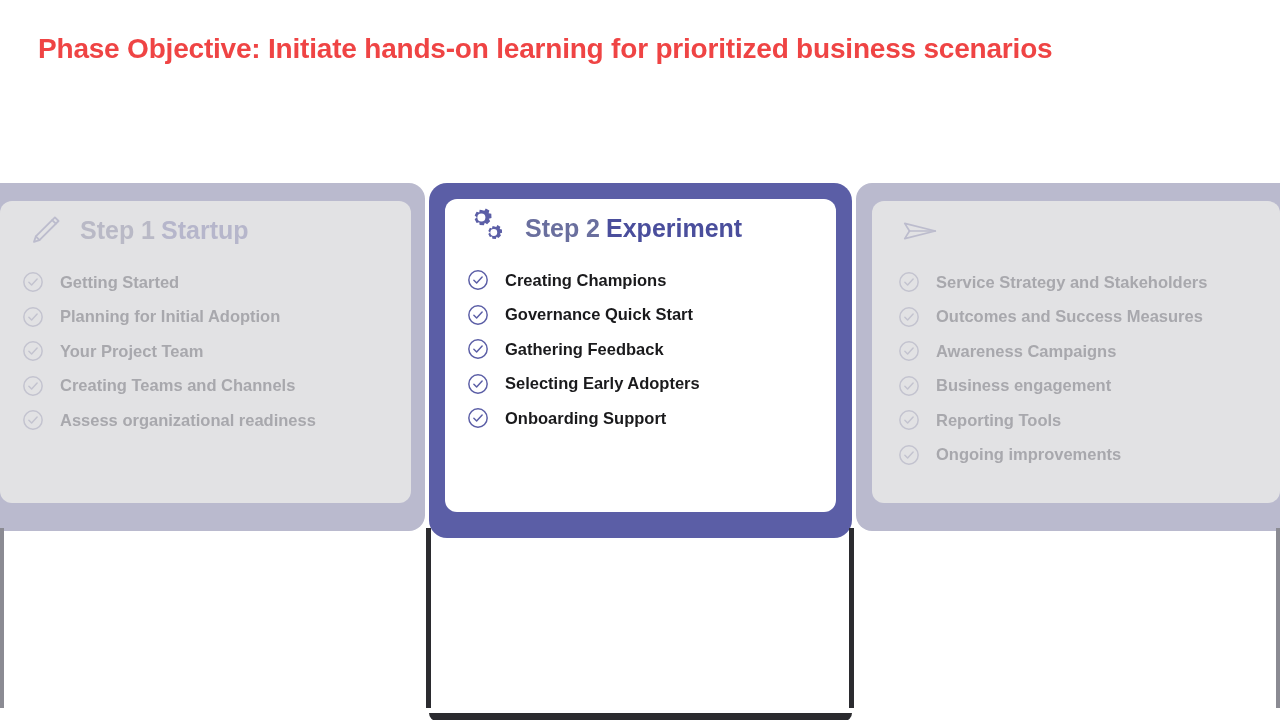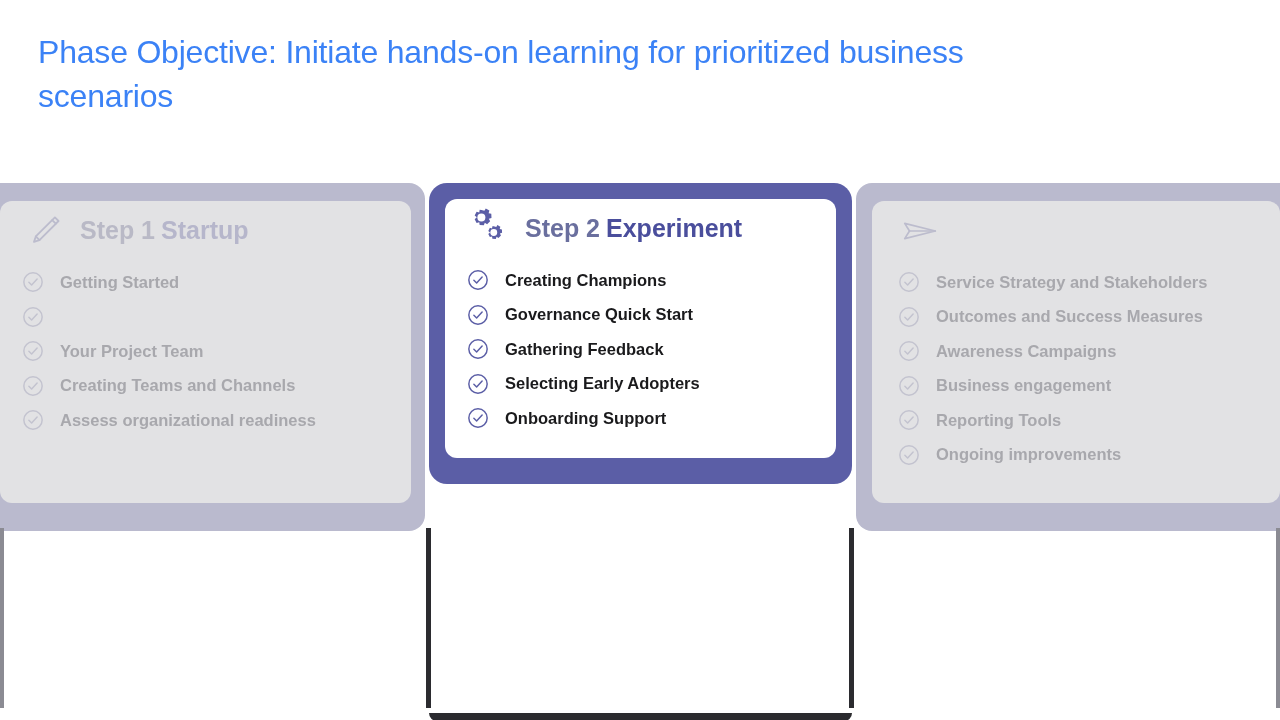--- a/index.html
+++ b/index.html
@@ -16,24 +16,24 @@
     height: 720px;
     background: #ffffff;
   }
 
   
   .title {
     position: absolute;
     left: 38px;
     top: 30px;
     width: 1040px;
-    font-size: 32px;
+    font-size: 28px;
     line-height: 1.38;
-    font-weight: 400;
-    color: #3b82f6;
+    font-weight: 700;
+    color: #ef4444;
     letter-spacing: -0.2px;
   }
 
   
   .cards {
     position: absolute;
     left: 0px;
     top: 183px;
     width: 1280px;
     height: 360px;
@@ -71,21 +71,21 @@
     left: -18px;
     width: 443px;
     height: 348px;
   }
   #card-1 .panel { left: 18px; top: 18px; right: 14px; bottom: 28px; }
 
   
   #card-2 {
     left: 429px;
     width: 423px;
-    height: 301px;
+    height: 355px;
   }
   #card-2 .frame { border-radius: 18px; }
   #card-2 .panel { left: 16px; top: 16px; right: 16px; bottom: 26px; border-radius: 12px; }
 
   
   #card-3 {
     left: 856px;
     width: 442px;
     height: 348px;
   }
@@ -199,20 +199,21 @@
             </span>
             <span class="item-label">Getting Started</span>
           </div>
           <div class="item">
             <span class="check">
               <svg viewBox="0 0 24 24" width="22" height="22" fill="none" stroke="#c3c3cf" stroke-width="1.6" stroke-linecap="round" stroke-linejoin="round">
                   <circle cx="12" cy="12" r="10"></circle>
                   <path d="M7.5 12.3 L10.5 15.3 L16.5 8.7"></path>
                 </svg>
             </span>
+            <span class="item-label">Planning for Initial Adoption</span>
           </div>
           <div class="item">
             <span class="check">
               <svg viewBox="0 0 24 24" width="22" height="22" fill="none" stroke="#c3c3cf" stroke-width="1.6" stroke-linecap="round" stroke-linejoin="round">
                   <circle cx="12" cy="12" r="10"></circle>
                   <path d="M7.5 12.3 L10.5 15.3 L16.5 8.7"></path>
                 </svg>
             </span>
             <span class="item-label">Your Project Team</span>
           </div>

